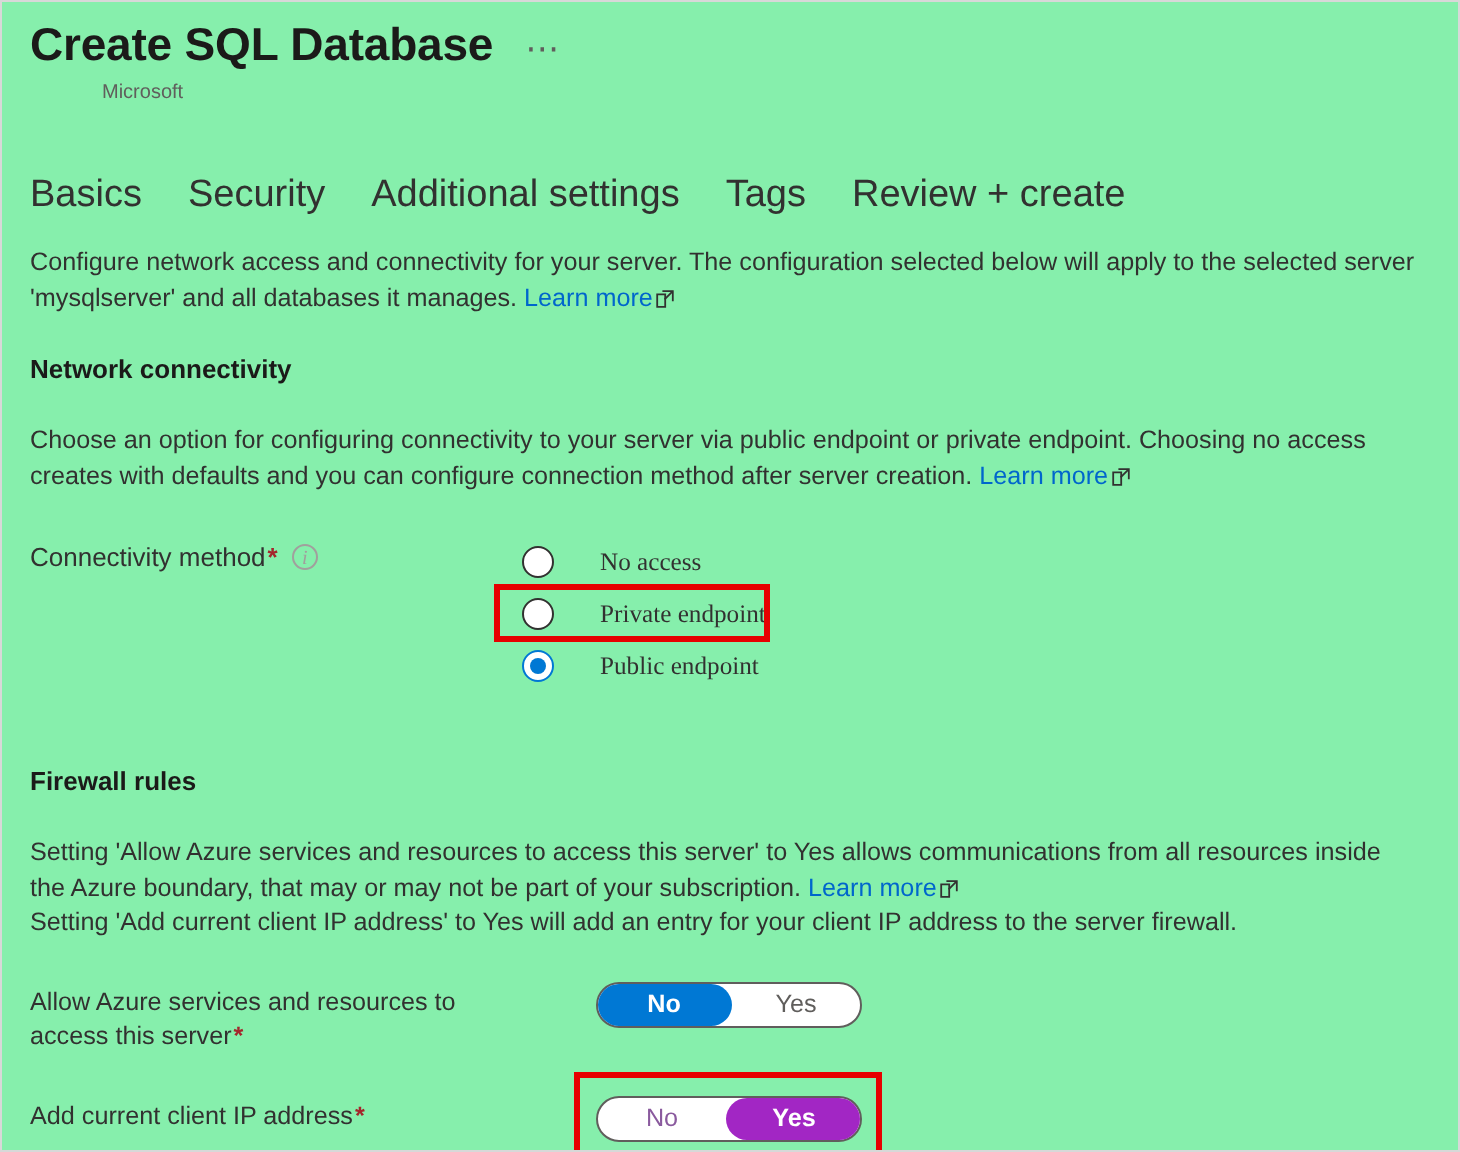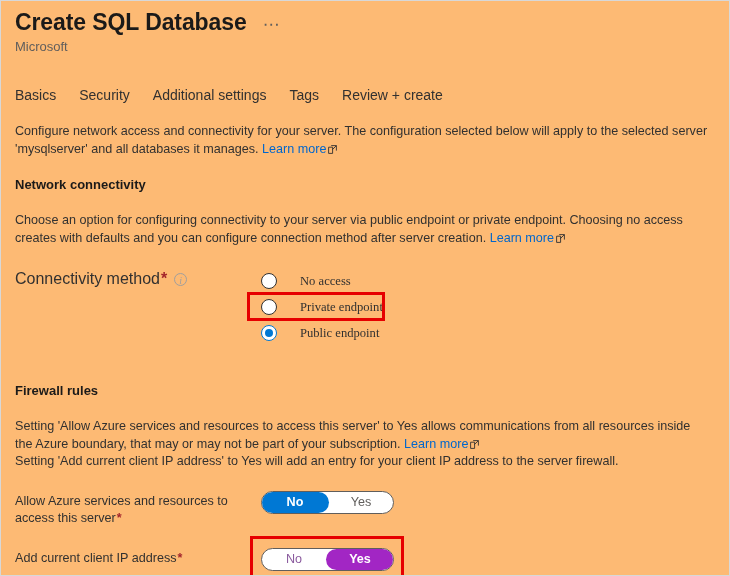--- a/index.html
+++ b/index.html
@@ -9,21 +9,21 @@
     background: #ffffff;
   }
   body {
     font-family: "Liberation Sans", sans-serif;
     color: #323130;
   }
   .page {
     position: relative;
     width: 730px;
     height: 576px;
-    background: #fdba74;
+    background: #86efac;
     border: 1px solid #d8d8d8;
     overflow: hidden;
   }
 
   
   .header {
     position: absolute;
     left: 0; top: 0;
     width: 730px;
     padding: 7px 0 0 14px;
@@ -44,35 +44,36 @@
     margin-left: 16px;
     font-size: 17px;
     line-height: 14px;
     color: #605e5c;
     letter-spacing: 1px;
     cursor: pointer;
     align-self: flex-start;
     padding-top: 10px;
   }
   .subtitle {
-    font-size: 13px;
+    font-size: 10px;
     color: #605e5c;
     margin-top: 3px;
     line-height: 15px;
+    margin-left: 36px;
   }
 
   
   .tabs {
     position: absolute;
     left: 14px; top: 84px;
     display: flex;
     align-items: flex-start;
   }
   .tab {
-    font-size: 14px;
+    font-size: 19px;
     color: #323130;
     padding: 2px 0 7px 0;
     margin-right: 23px;
     cursor: pointer;
     position: relative;
     white-space: nowrap;
   }
   .tab.active {
     font-weight: 600;
     color: #1b1a19;
@@ -119,21 +120,21 @@
   .ext-icon svg { display: block; }
 
   .spacer-18 { height: 18px; }
 
   
   .field-row {
     display: flex;
     align-items: flex-start;
   }
   .field-label {
-    font-size: 16px;
+    font-size: 13px;
     line-height: 17px;
     color: #323130;
     width: 246px;
     flex: 0 0 246px;
     padding-top: 1px;
   }
   .req {
     color: #a4262c;
     font-weight: 600;
     margin-left: 1px;
@@ -247,20 +248,21 @@
     font-weight: 600;
     flex: 0 0 68px;
     margin: 0 -1px 0 0;
   }
   .toggle.purple .opt:not(.sel) { color: #8a5a9e; }
 
   .toggle-row {
     display: flex;
     align-items: flex-start;
     position: relative;
+    gap: 37px;
   }
   .toggle-label {
     font-size: 12.6px;
     line-height: 17px;
     color: #323130;
     width: 246px;
     flex: 0 0 246px;
     padding-top: 2px;
   }
   #hl-toggle {

